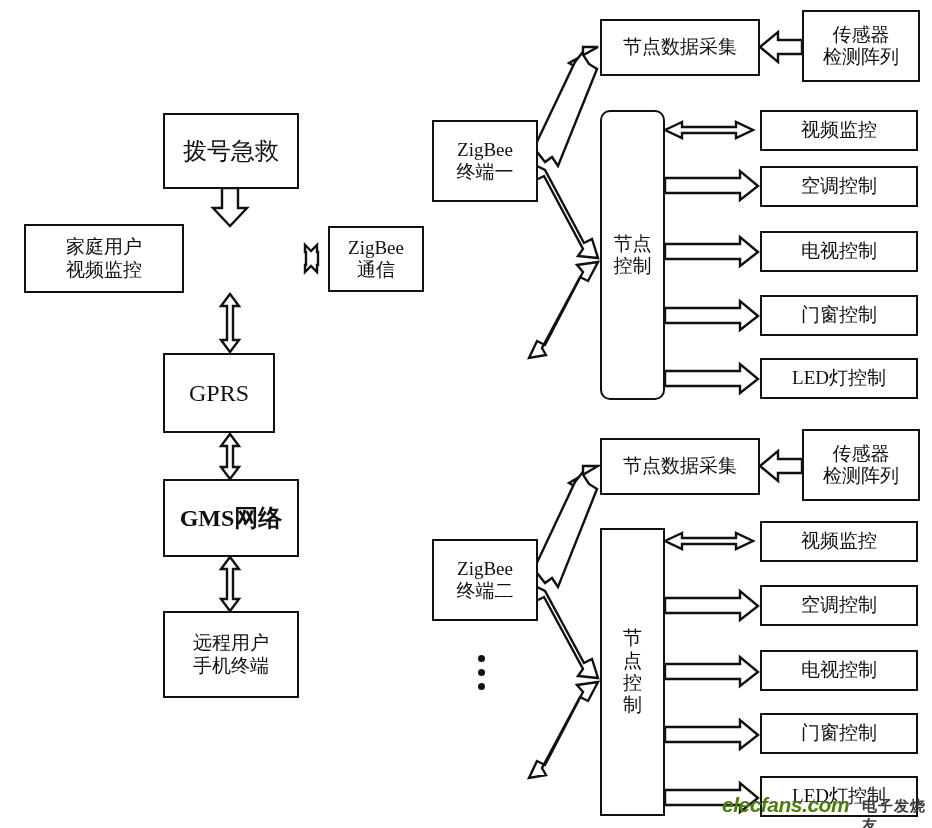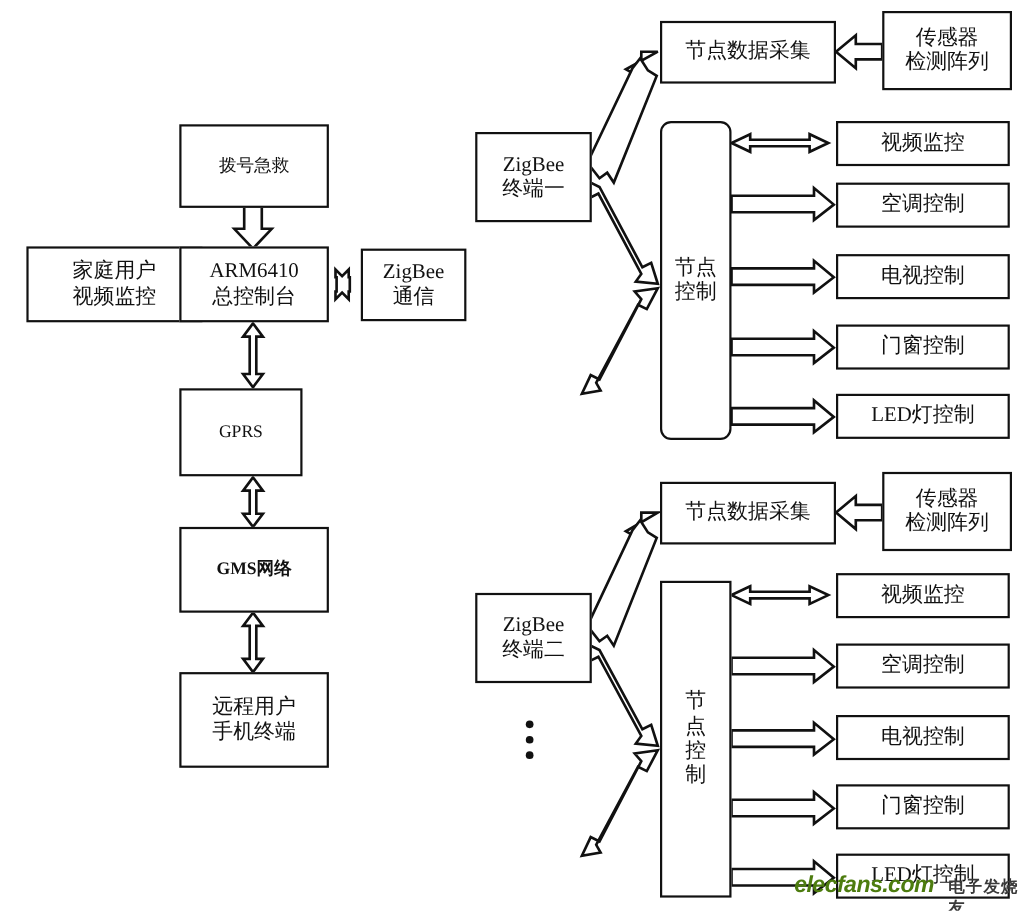--- a/index.html
+++ b/index.html
@@ -4,21 +4,21 @@
 <style>
   html,body{margin:0;padding:0;background:#ffffff;}
   body{width:932px;height:828px;position:relative;overflow:hidden;
        font-family:"Liberation Serif","DejaVu Serif",serif;color:#111;}
   #diagram{position:absolute;left:0;top:0;width:932px;height:828px;}
   .box{position:absolute;box-sizing:border-box;border:2px solid #111;
        background:#fff;display:flex;align-items:center;justify-content:center;
        text-align:center;line-height:1.18;z-index:5;}
   .box .lines{display:block;}
   .box .lines span{display:block;white-space:nowrap;}
-  .f20{font-size:16px;}
+  .f20{font-size:24px;}
   .f19{font-size:19px;}
   svg{position:absolute;left:0;top:0;width:932px;height:828px;z-index:1;
       pointer-events:none;}
   .wm{position:absolute;z-index:20;font-family:"Liberation Sans",sans-serif;
       font-weight:bold;}
   .wm-en{left:722px;top:793px;font-size:21px;color:#4d7c0f;letter-spacing:-0.5px;
          font-style:italic;}
   .wm-cn{left:862px;top:797px;font-size:15px;color:#3a3a3a;letter-spacing:1px;}
   .dots{position:absolute;z-index:6;left:478px;top:655px;
         display:flex;flex-direction:column;gap:7px;align-items:center;}
@@ -88,26 +88,20 @@
       </span>
   </div>
 
   <div class="box f19" style="left:24px;top:224px;width:160px;height:69px;font-family:Liberation Serif, serif;">
     <span class="lines">
       <span>家庭用户</span>
       <span>视频监控</span>
     </span>
   </div>
 
-  <div class="box f19" style="left:163px;top:224px;width:136px;height:69px;">
-    <span class="lines">
-      <span>ARM6410</span>
-      <span>总控制台</span>
-    </span>
-  </div>
 
   <div class="box f19" style="left:328px;top:226px;width:96px;height:66px;">
     <span class="lines">
       <span>ZigBee</span>
       <span>通信</span>
     </span>
   </div>
 
   <div class="box f20" style="left:163px;top:353px;width:112px;height:80px;">
     <span class="lines">

